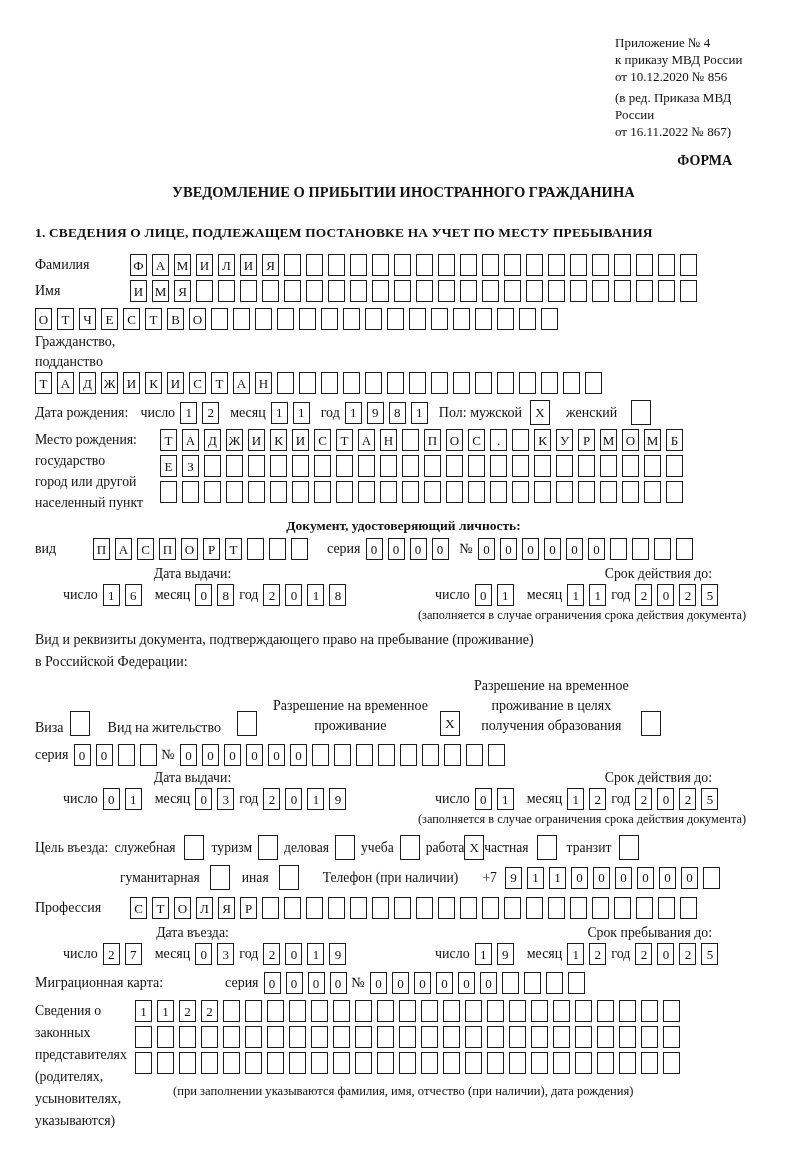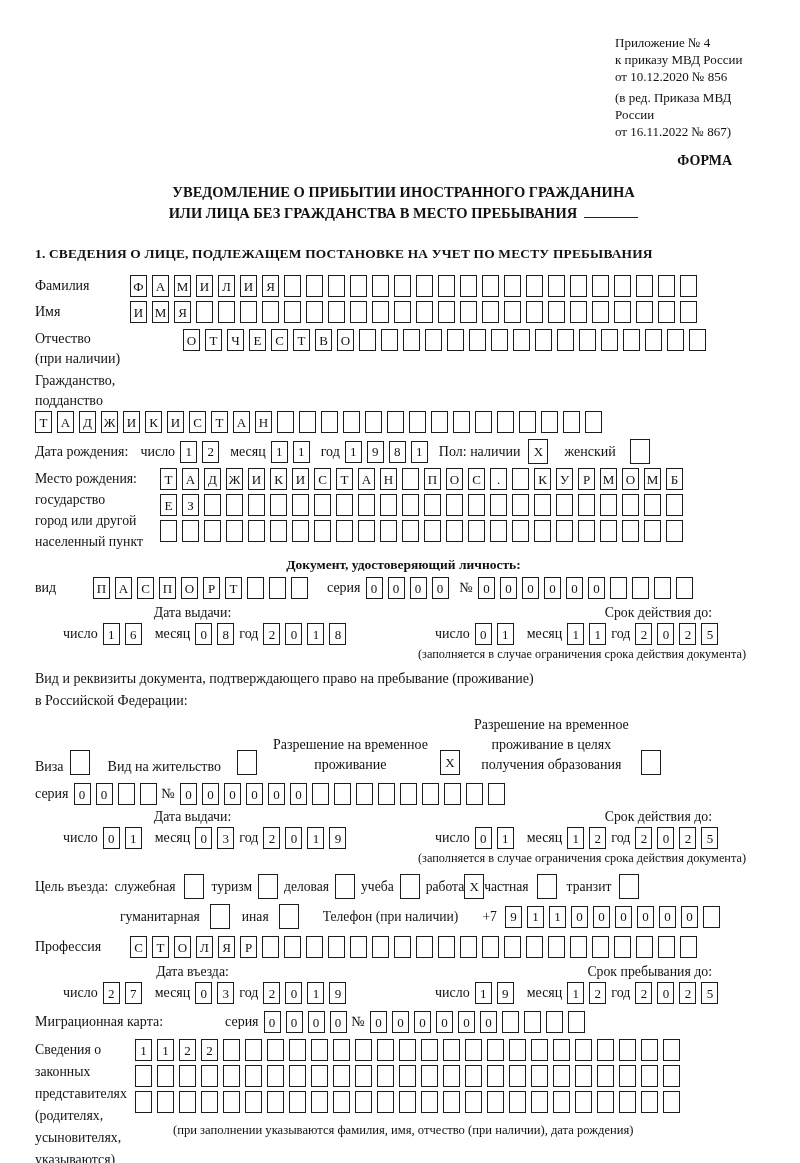--- a/index.html
+++ b/index.html
@@ -83,23 +83,20 @@
     <div>от 10.12.2020 № 856</div>
     <div class="gap"></div>
     <div>(в ред. Приказа МВД России</div>
     <div>от 16.11.2022 № 867)</div>
   </div>
 
   <div class="forma">ФОРМА</div>
 
   <div class="title">
     <div>УВЕДОМЛЕНИЕ О ПРИБЫТИИ ИНОСТРАННОГО ГРАЖДАНИНА</div>
-    <div>
-      <span>ИЛИ ЛИЦА БЕЗ ГРАЖДАНСТВА В МЕСТО ПРЕБЫВАНИЯ</span><span class="blank"></span>
-    </div>
   </div>
 
   <div class="sec-heading">1. СВЕДЕНИЯ О ЛИЦЕ, ПОДЛЕЖАЩЕМ ПОСТАНОВКЕ НА УЧЕТ ПО МЕСТУ ПРЕБЫВАНИЯ</div>
 
   <div class="frow" style="margin-top:13px;">
     <span class="flabel w95">Фамилия</span>
     <span class="boxrow">
         <span class="cb">Ф</span>
         <span class="cb">А</span>
         <span class="cb">М</span>
@@ -155,24 +152,20 @@
         <span class="cb"></span>
         <span class="cb"></span>
         <span class="cb"></span>
         <span class="cb"></span>
         <span class="cb"></span>
         <span class="cb"></span>
       </span>
   </div>
 
   <div class="frow top-align" style="margin-top:6px;">
-    <span class="flabel w148 two-line">
-      <span style="display:block;">Отчество</span>
-      <span style="display:block;">(при наличии)</span>
-    </span>
     <span class="boxrow">
         <span class="cb">О</span>
         <span class="cb">Т</span>
         <span class="cb">Ч</span>
         <span class="cb">Е</span>
         <span class="cb">С</span>
         <span class="cb">Т</span>
         <span class="cb">В</span>
         <span class="cb">О</span>
         <span class="cb"></span>
@@ -241,21 +234,21 @@
         <span class="cb">1</span>
         <span class="cb">1</span>
       </span>
     <span class="ml6 dlabel">год</span>
     <span class="boxrow">
         <span class="cb">1</span>
         <span class="cb">9</span>
         <span class="cb">8</span>
         <span class="cb">1</span>
       </span>
-    <span class="ml6">Пол: наличии</span>
+    <span class="ml6">Пол: мужской</span>
     <span class="boxrow big ml8">
         <span class="cb">X</span>
       </span>
     <span class="ml16">женский</span>
     <span class="boxrow big ml14">
         <span class="cb"></span>
       </span>
   </div>
 
   <div class="stack">

